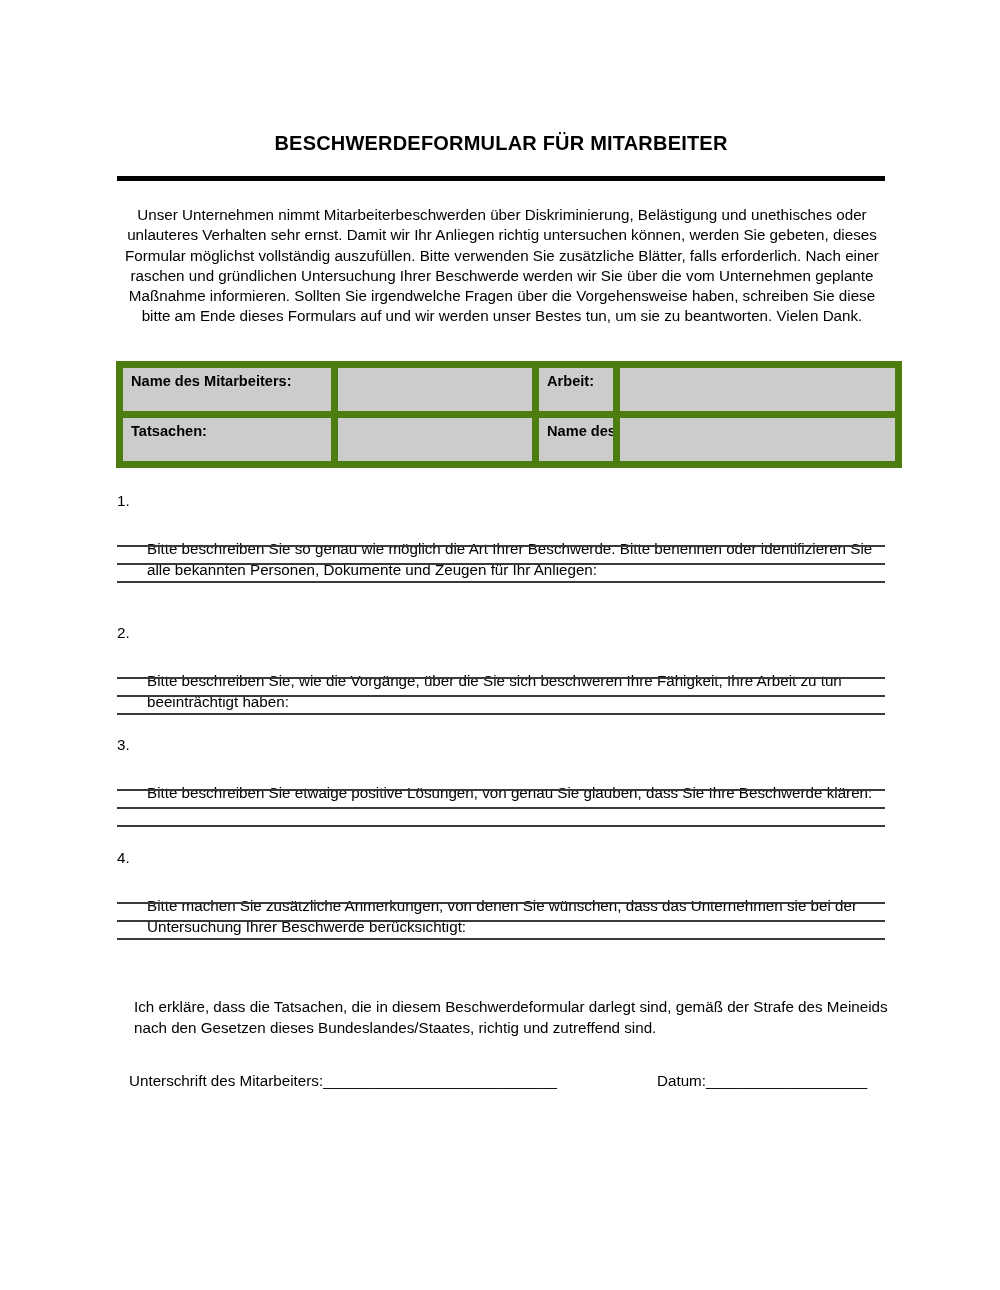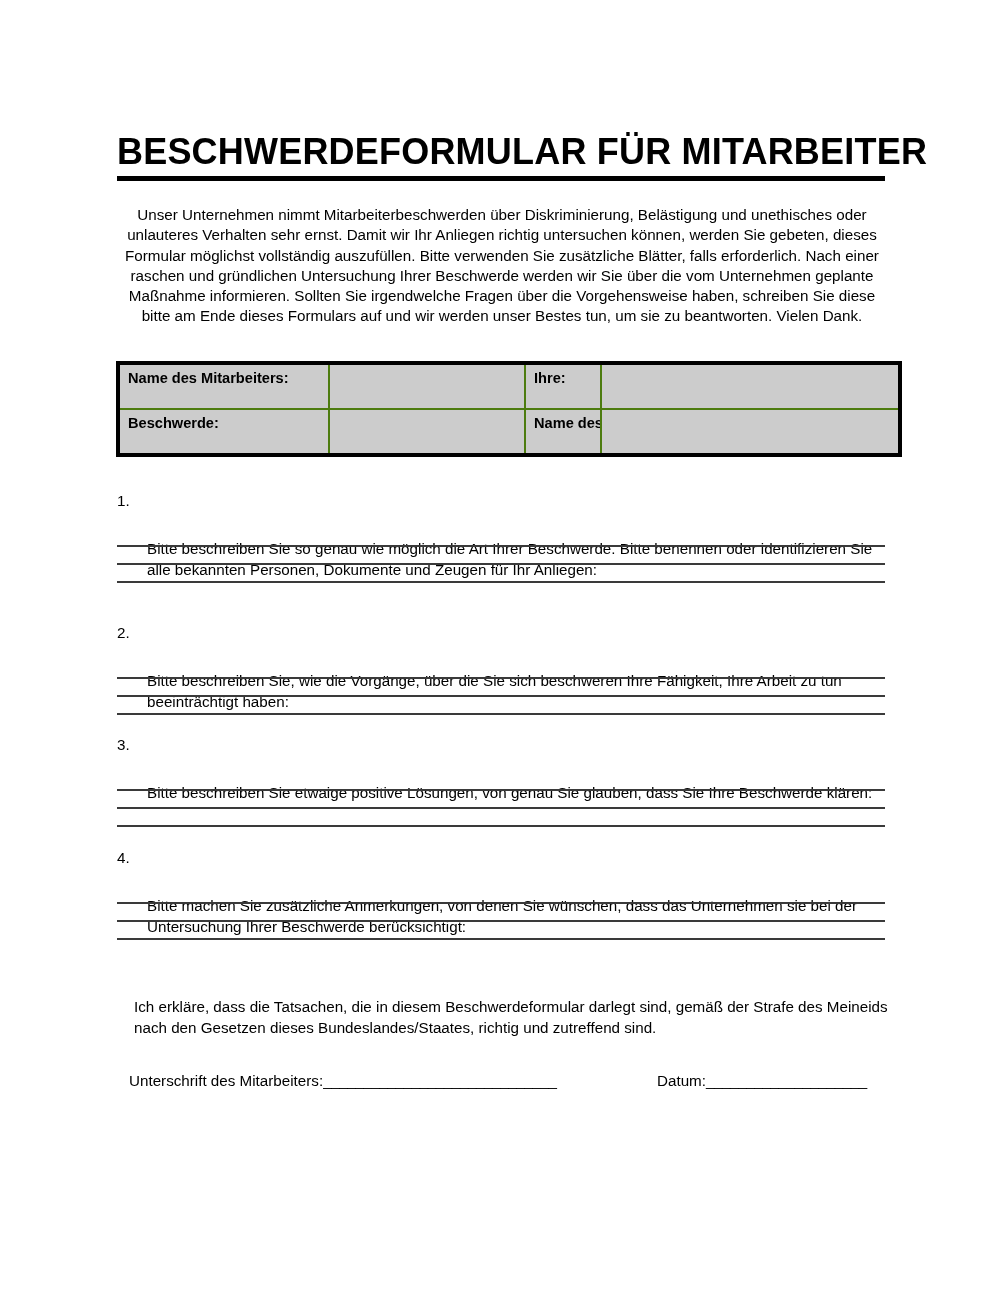--- a/index.html
+++ b/index.html
@@ -24,21 +24,21 @@
     overflow: hidden;
   }
 
   
   .doc-title {
     position: absolute;
     left: 117px;
     top: 132px;
     width: 768px;
     text-align: center;
-    font-size: 36px;
+    font-size: 20px;
     font-weight: bold;
     letter-spacing: 0.2px;
     line-height: 1.1;
     white-space: nowrap;
   }
 
   .title-rule {
     position: absolute;
     left: 117px;
     top: 176px;
@@ -64,21 +64,21 @@
     left: 116px;
     top: 361px;
     width: 786px;
     border-collapse: collapse;
     border: 4px solid #000000;
     background: #cccccc;
     table-layout: fixed;
   }
   .info-table td {
     background: #cccccc;
-    border: 2px solid #4d7c0f;
+    border: 7px solid #4d7c0f;
     height: 26px;
     padding: 0 0 17px 8px;
     font-size: 14.6px;
     font-weight: bold;
     vertical-align: middle;
     white-space: nowrap;
     overflow: hidden;
     margin-top: 32px;
   }
   .cell-value { padding: 0; }
@@ -160,25 +160,25 @@
 
   <div class="title-rule"></div>
 
   <div class="intro">Unser Unternehmen nimmt Mitarbeiterbeschwerden über Diskriminierung, Belästigung und unethisches oder unlauteres Verhalten sehr ernst. Damit wir Ihr Anliegen richtig untersuchen können, werden Sie gebeten, dieses Formular möglichst vollständig auszufüllen. Bitte verwenden Sie zusätzliche Blätter, falls erforderlich. Nach einer raschen und gründlichen Untersuchung Ihrer Beschwerde werden wir Sie über die vom Unternehmen geplante Maßnahme informieren. Sollten Sie irgendwelche Fragen über die Vorgehensweise haben, schreiben Sie diese bitte am Ende dieses Formulars auf und wir werden unser Bestes tun, um sie zu beantworten. Vielen Dank.</div>
 
   <table class="info-table">
     <tbody>
       <tr>
         <td style="width:200px">Name des Mitarbeiters:</td>
         <td class="cell-value" style="width:186px"></td>
-        <td style="width:66px">Ihre:</td>
+        <td style="width:66px">Arbeit:</td>
         <td class="cell-value"></td>
       </tr>
       <tr>
-        <td style="width:118px">Beschwerde:</td>
+        <td style="width:118px">Tatsachen:</td>
         <td class="cell-value" style="width:268px"></td>
         <td style="width:218px">Name des Vorgesetzten:</td>
         <td class="cell-value"></td>
       </tr>
     </tbody>
   </table>
 
   <div class="question" style="top:491px">
     <span class="q-num">1.</span>
     <span class="q-text">Bitte beschreiben Sie so genau wie möglich die Art Ihrer Beschwerde. Bitte benennen oder identifizieren Sie alle bekannten Personen, Dokumente und Zeugen für Ihr Anliegen:</span>

